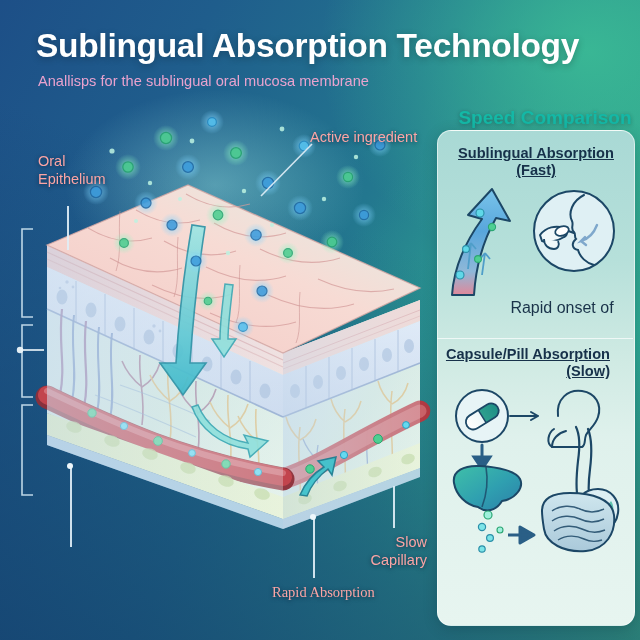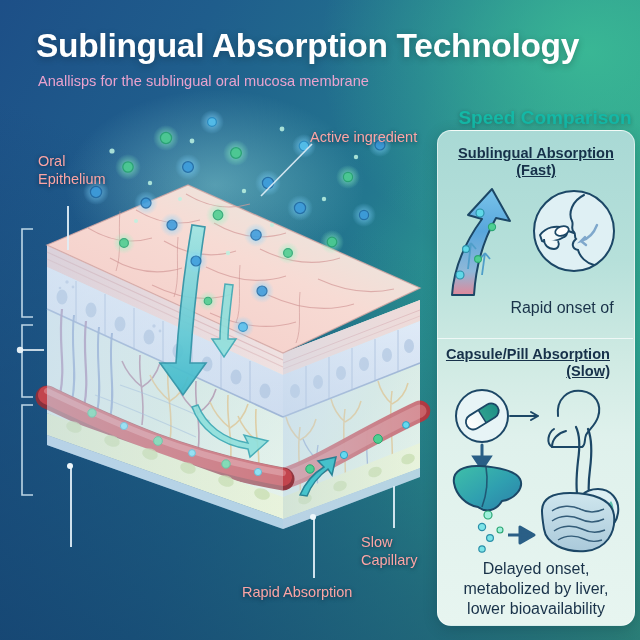--- a/index.html
+++ b/index.html
@@ -371,27 +371,27 @@
   <div class="abs dlabel" style="left:310px;top:129px;">
     <div>Active ingredient</div>
   </div>
   <svg class="abs" style="left:255px;top:140px" width="62" height="62">
     <path d="M57,4 L6,56" stroke="#dfeef6" stroke-width="1.6" fill="none" opacity=".92"></path>
   </svg>
 
   <div class="lead" style="left:70px;top:467px;width:1.6px;height:80px;"></div>
   <div class="leaddot" style="left:67px;top:463px;"></div>
 
-  <div class="abs dlabel" style="left:242px;top:584px;">
+  <div class="abs dlabel" style="left:272px;top:584px;font-family:Liberation Serif, serif;">
     <div>Rapid Absorption</div>
   </div>
   <div class="lead" style="left:313px;top:518px;width:1.6px;height:60px;"></div>
   <div class="leaddot" style="left:310px;top:514px;"></div>
 
-  <div class="abs dlabel" style="left:361px;top:534px;text-align:left;width:66px;">
+  <div class="abs dlabel" style="left:361px;top:534px;text-align:right;width:66px;">
     <div>Slow</div>
     <div>Capillary</div>
   </div>
   <div class="lead" style="left:393px;top:486px;width:1.6px;height:42px;"></div>
 
   <div id="speedTitle" class="abs">Speed Comparison</div>
 
   <div id="panel" class="abs">
 
     <div class="abs panelHead" style="left:4px;top:14px;width:188px;">
@@ -508,20 +508,15 @@
         <path d="M96,128 C96,116 106,110 124,110 C146,110 166,116 168,132 C170,150 160,166 140,168 C118,170 100,160 98,146 C97,140 96,134 96,128 Z" fill="url(#gGut)" stroke="#1c4766" stroke-width="2"></path>
         <g fill="none" stroke="#1c4766" stroke-width="1.4" opacity=".85">
           <path d="M106,128 C114,122 126,122 134,126 C142,130 150,130 158,126"></path>
           <path d="M106,138 C114,132 126,132 134,136 C142,140 150,140 158,136"></path>
           <path d="M108,148 C116,142 128,142 136,146 C144,150 152,150 159,147"></path>
           <path d="M112,157 C120,152 130,152 138,156 C144,159 150,159 156,157"></path>
         </g>
       </g>
     </svg>
 
-    <div class="abs panelCap" style="left:6px;top:428px;width:184px;">
-      <div>Delayed onset,</div>
-      <div>metabolized by liver,</div>
-      <div>lower bioavailability</div>
-    </div>
   </div>
   <div id="divider"></div>
 </div>
 
 </body></html>

